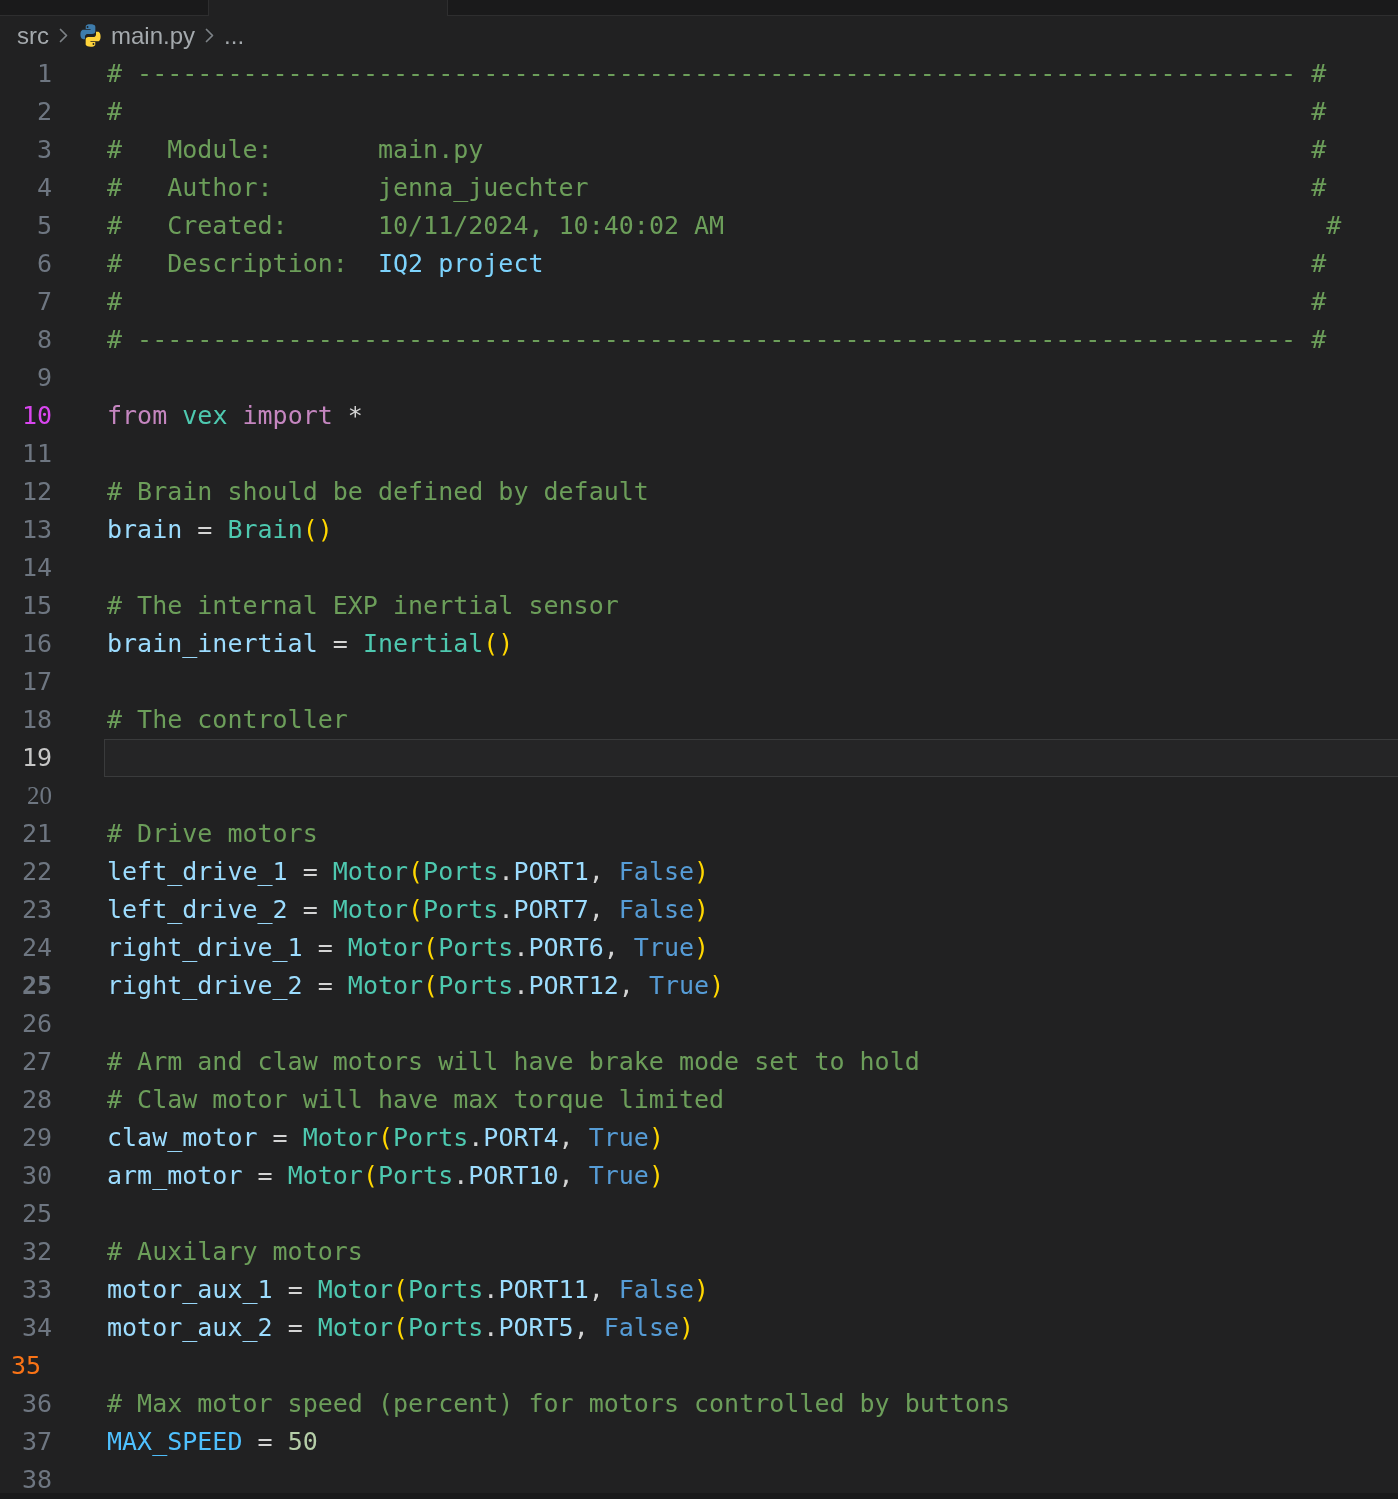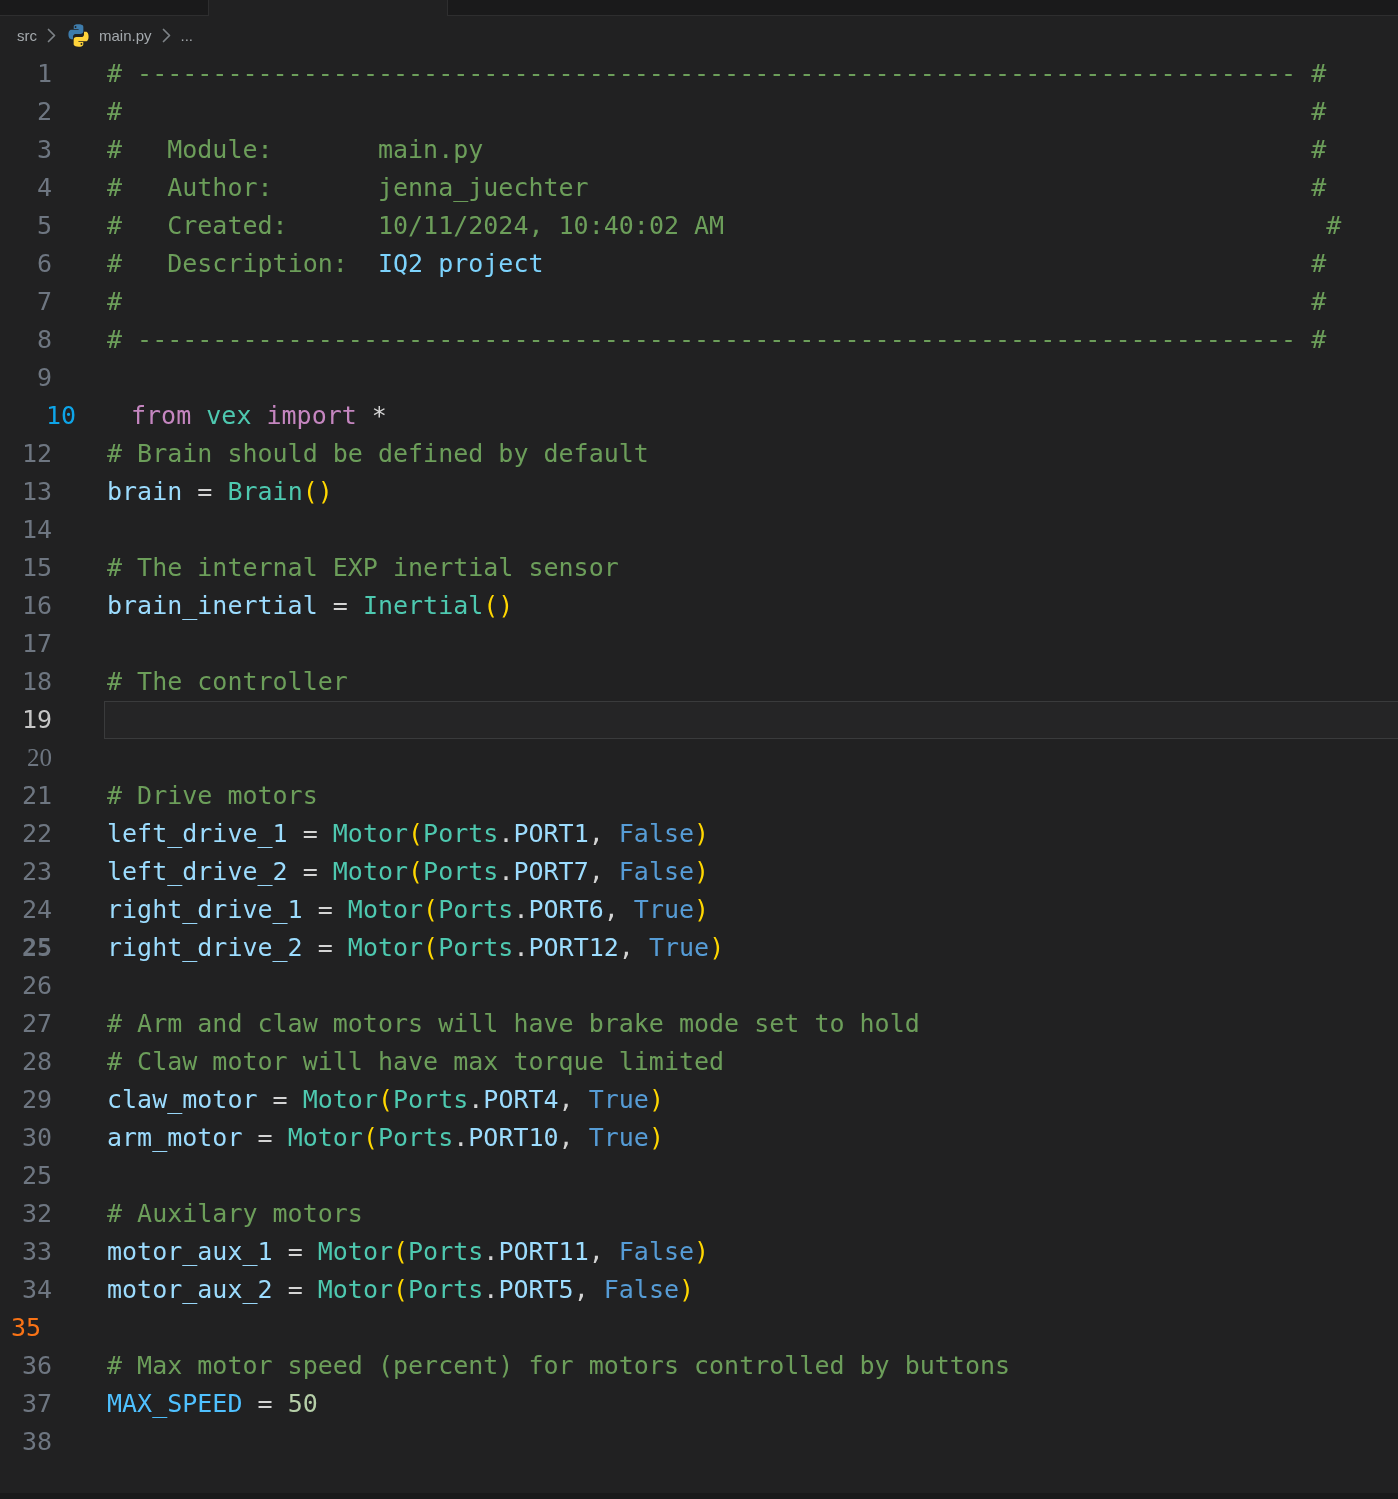--- a/index.html
+++ b/index.html
@@ -4,22 +4,22 @@
 <style>
   html,body{margin:0;padding:0;background:#212122;}
   body{width:1398px;height:1499px;overflow:hidden;position:relative;font-family:"DejaVu Sans Mono",monospace;}
 
   
   .tabstrip{position:relative;height:15px;background:#1a1a1b;border-bottom:1px solid #2e2e2f;}
   .tab-active{position:absolute;left:208px;top:0;width:240px;height:16px;background:#212122;
               border-left:1px solid #2e2e2f;border-right:1px solid #2e2e2f;box-sizing:border-box;}
 
   
-  .breadcrumb{height:39px;display:flex;align-items:center;padding-left:9px;
-              font-family:"Liberation Sans",sans-serif;font-size:15px;color:#a4a9ad;margin-left:8px;}
+  .breadcrumb{height:39px;display:flex;align-items:center;padding-left:17px;
+              font-family:"Liberation Sans",sans-serif;font-size:24px;color:#a4a9ad;}
   .crumb{display:flex;align-items:center;cursor:pointer;}
   .crumb-sep{display:flex;align-items:center;margin:0 9px;}
   .py-icon{display:flex;align-items:center;margin-right:8px;}
 
   
   .editor{position:relative;font-size:25px;line-height:38px;}
   .row{display:flex;height:38px;position:relative;}
   .ln{flex:0 0 52px;width:52px;text-align:right;user-select:none;}
   .code{white-space:pre;margin-left:55px;}
   .line-highlight{position:absolute;left:104px;right:0;top:0;height:38px;box-sizing:border-box;
@@ -95,22 +95,26 @@
       </div>
       <div class="row">
         <span class="ln" style="color: rgb(110, 118, 129);">8</span>
         <span class="code"><span style="color: rgb(108, 158, 90);"># </span><span style="color: rgb(108, 158, 90);">-----------------------------------------------------------------------------</span><span> </span><span style="color: rgb(108, 158, 90);">#</span></span>
       </div>
       <div class="row">
         <span class="ln" style="color: rgb(110, 118, 129);">9</span>
         <span class="code"></span>
       </div>
       <div class="row">
-        <span class="ln" style="color: #0ea5e9; padding-left: 24px;">10</span>
+        <span class="ln" style="color: #d946ef;">10</span>
         <span class="code"><span style="color: rgb(197, 134, 192);">from</span><span style="color: rgb(212, 212, 212);"> </span><span style="color: rgb(78, 201, 176);">vex</span><span style="color: rgb(212, 212, 212);"> </span><span style="color: rgb(197, 134, 192);">import</span><span style="color: rgb(212, 212, 212);"> *</span></span>
+      </div>
+      <div class="row">
+        <span class="ln" style="color: rgb(110, 118, 129);">11</span>
+        <span class="code"></span>
       </div>
       <div class="row">
         <span class="ln" style="color: rgb(110, 118, 129);">12</span>
         <span class="code"><span style="color: rgb(108, 158, 90);"># Brain should be defined by default</span></span>
       </div>
       <div class="row">
         <span class="ln" style="color: rgb(110, 118, 129);">13</span>
         <span class="code"><span style="color: rgb(156, 220, 254);">brain</span><span style="color: rgb(212, 212, 212);"> = </span><span style="color: rgb(78, 201, 176);">Brain</span><span style="color: rgb(255, 215, 0);">()</span></span>
       </div>
       <div class="row">

